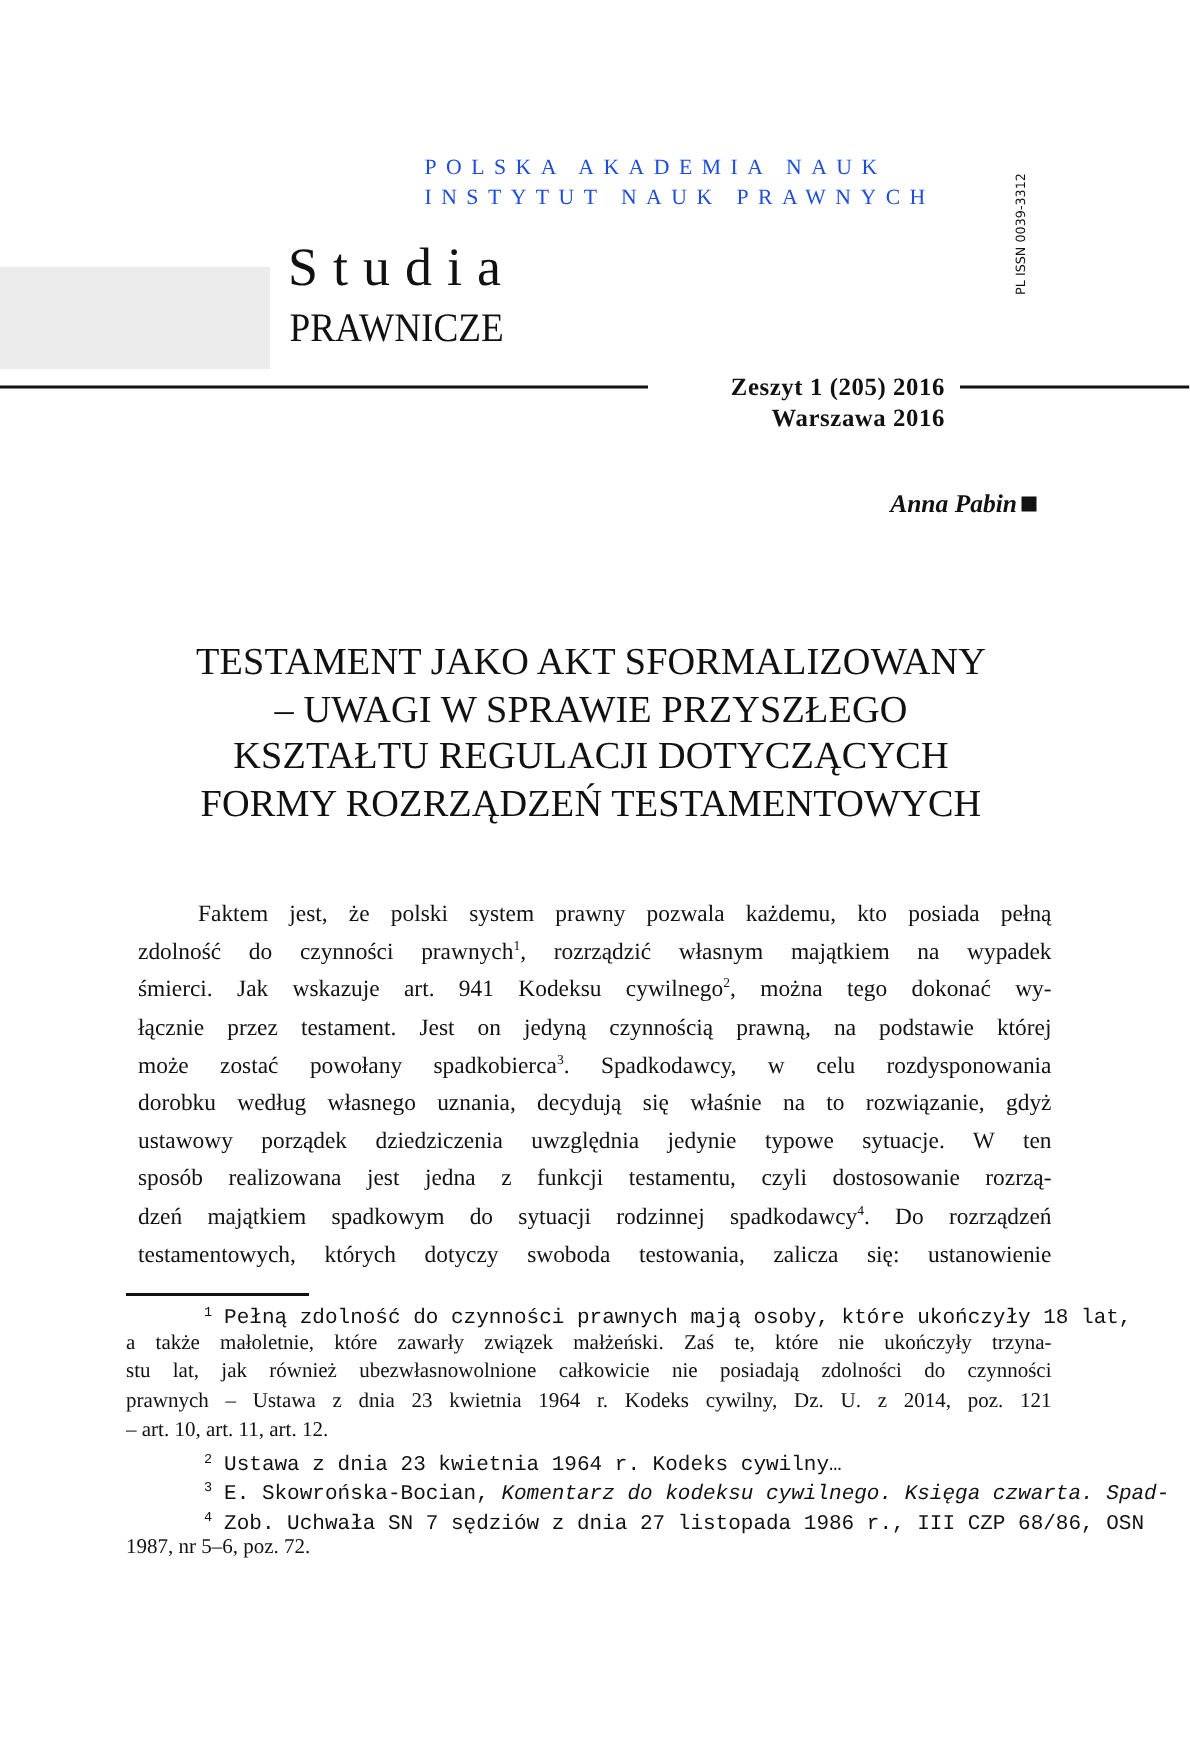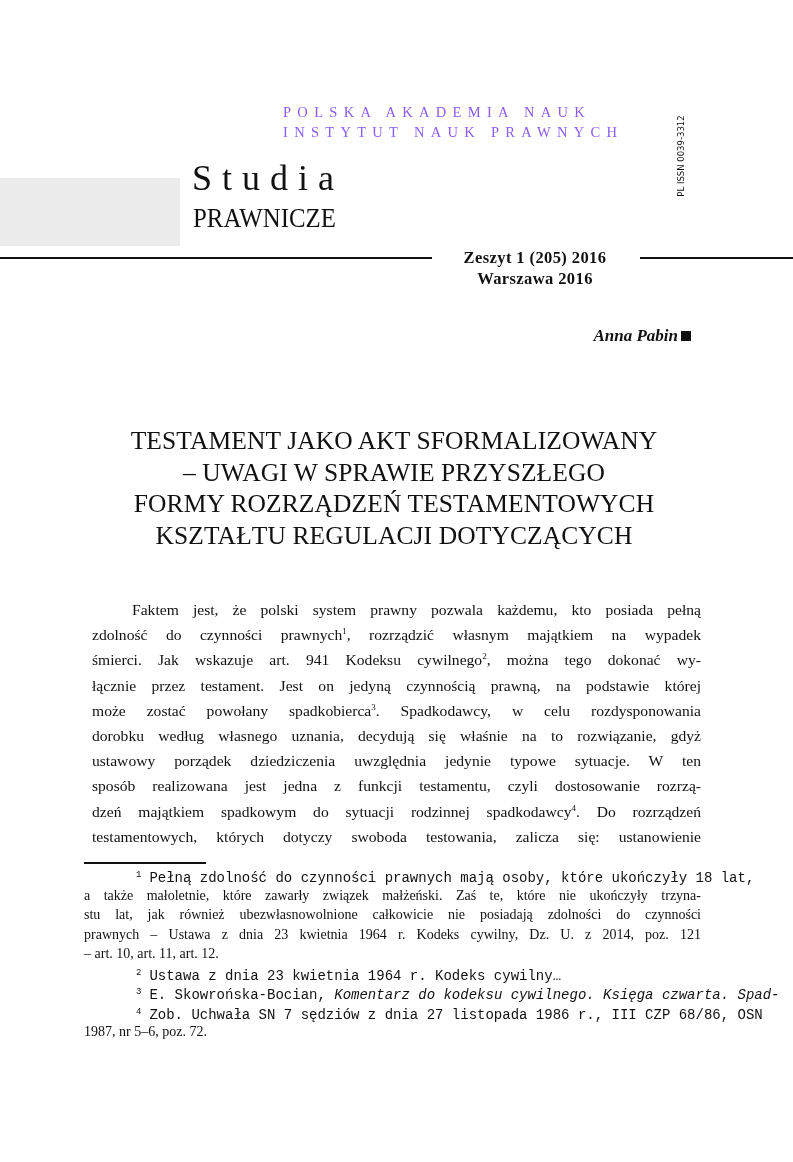--- a/index.html
+++ b/index.html
@@ -1,27 +1,27 @@
 <!DOCTYPE html>
 <html><head>
 <meta charset="utf-8">
 <style>
   html, body { margin: 0; padding: 0; background: #ffffff; }
   body { width: 793px; height: 1162px; position: relative; overflow: hidden;
          font-family: "Liberation Serif", "DejaVu Serif", serif; color: #111; }
   .abs { position: absolute; }
-  .inst { left: 283px; font-size: 14.5px; letter-spacing: 6.3px; color: #8b5cf6; white-space: nowrap; }
+  .inst { left: 283px; font-size: 14.5px; letter-spacing: 6.3px; color: #1d4ed8; white-space: nowrap; }
   .issn { left: 672px; top: 108px; width: 18px; height: 95px; }
   .issn span { position: absolute; left: 50%; top: 50%; transform: translate(-50%,-50%) rotate(-90deg);
                white-space: nowrap; font-family: "DejaVu Sans", sans-serif; font-size: 8.5px; color: #111; }
   .graybox { left: 0; top: 178px; width: 180px; height: 68px; background: #ececec; }
   .studia { left: 192px; top: 160px; font-size: 36px; letter-spacing: 10px; line-height: 1; font-weight: normal; }
   .prawnicze { left: 193px; top: 205px; font-size: 27px; letter-spacing: 0px; line-height: 1; transform: scaleX(0.92); transform-origin: left; }
   .rule { height: 2px; background: #111; top: 257px; }
-  .zeszyt { left: 440px; top: 247px; width: 190px; text-align: center; font-size: 16.5px; font-weight: bold; line-height: 21px; letter-spacing: 0.4px; }
+  .zeszyt { left: 440px; top: 247px; width: 190px; text-align: right; font-size: 16.5px; font-weight: bold; line-height: 21px; letter-spacing: 0.4px; }
   .author { right: 102px; top: 326px; font-size: 17px; font-style: italic; font-weight: bold; white-space: nowrap; text-align: center; }
   .author .sq { display: inline-block; width: 10px; height: 10px; background: #111; margin-left: 3px; vertical-align: 0px; }
   .title { left: 80px; top: 425px; width: 628px; text-align: center; font-size: 25.5px; font-weight: normal;
            line-height: 31.5px; letter-spacing: 0.1px; }
   .title div { white-space: nowrap; }
   .body { left: 92px; top: 597px; width: 609px; font-size: 15.6px; line-height: 25.2px; text-align: justify; }
   .body .ln { white-space: nowrap; display: block; text-align: justify; text-align-last: justify; height: 25.2px; }
   .body .ln.first { padding-left: 40px; }
   sup { font-size: 9px; vertical-align: 6px; line-height: 0; }
   .fnrule { left: 84px; top: 862px; width: 122px; height: 2px; background: #111; }
@@ -53,22 +53,22 @@
   <div>Warszawa 2016</div>
 </div>
 
 <div class="abs author">
   <span>Anna Pabin</span><span class="sq"></span>
 </div>
 
 <div class="abs title">
   <div>TESTAMENT JAKO AKT SFORMALIZOWANY</div>
   <div>– UWAGI W SPRAWIE PRZYSZŁEGO</div>
+  <div>KSZTAŁTU REGULACJI DOTYCZĄCYCH</div>
   <div>FORMY ROZRZĄDZEŃ TESTAMENTOWYCH</div>
-  <div>KSZTAŁTU REGULACJI DOTYCZĄCYCH</div>
 </div>
 
 <div class="abs body">
   <span class="ln first"><span>Faktem jest, że polski system prawny pozwala każdemu, kto posiada pełną</span></span>
   <span class="ln"><span>zdolność do czynności prawnych</span><sup>1</sup><span>, rozrządzić własnym majątkiem na wypadek</span></span>
   <span class="ln"><span>śmierci. Jak wskazuje art. 941 Kodeksu cywilnego</span><sup>2</sup><span>, można tego dokonać wy-</span></span>
   <span class="ln"><span>łącznie przez testament. Jest on jedyną czynnością prawną, na podstawie której</span></span>
   <span class="ln"><span>może zostać powołany spadkobierca</span><sup>3</sup><span>. Spadkodawcy, w celu rozdysponowania</span></span>
   <span class="ln"><span>dorobku według własnego uznania, decydują się właśnie na to rozwiązanie, gdyż</span></span>
   <span class="ln"><span>ustawowy porządek dziedziczenia uwzględnia jedynie typowe sytuacje. W ten</span></span>

